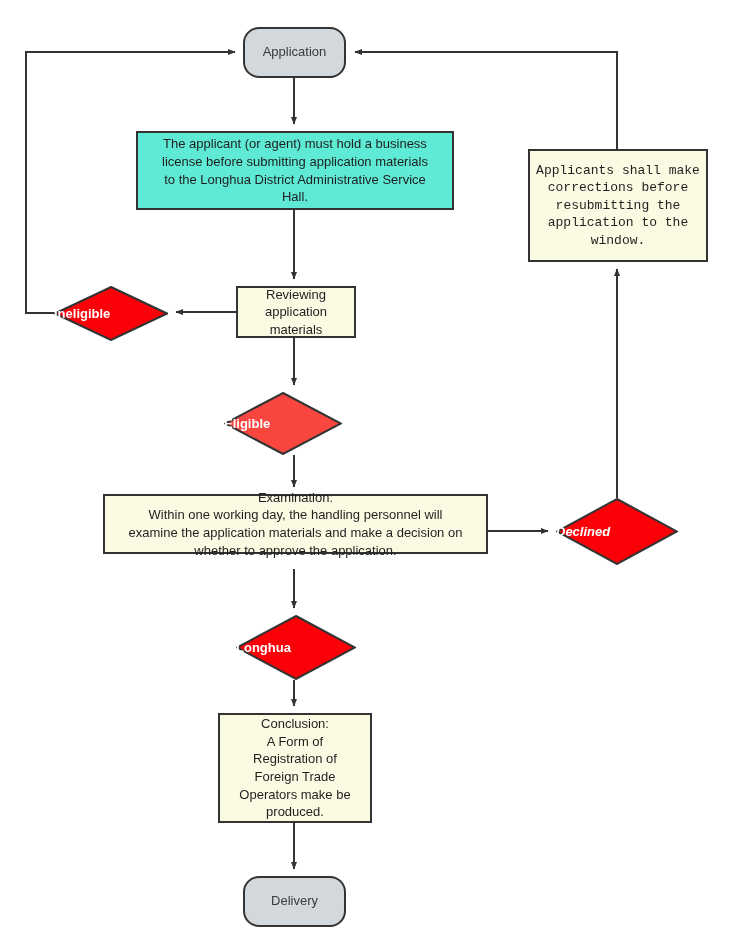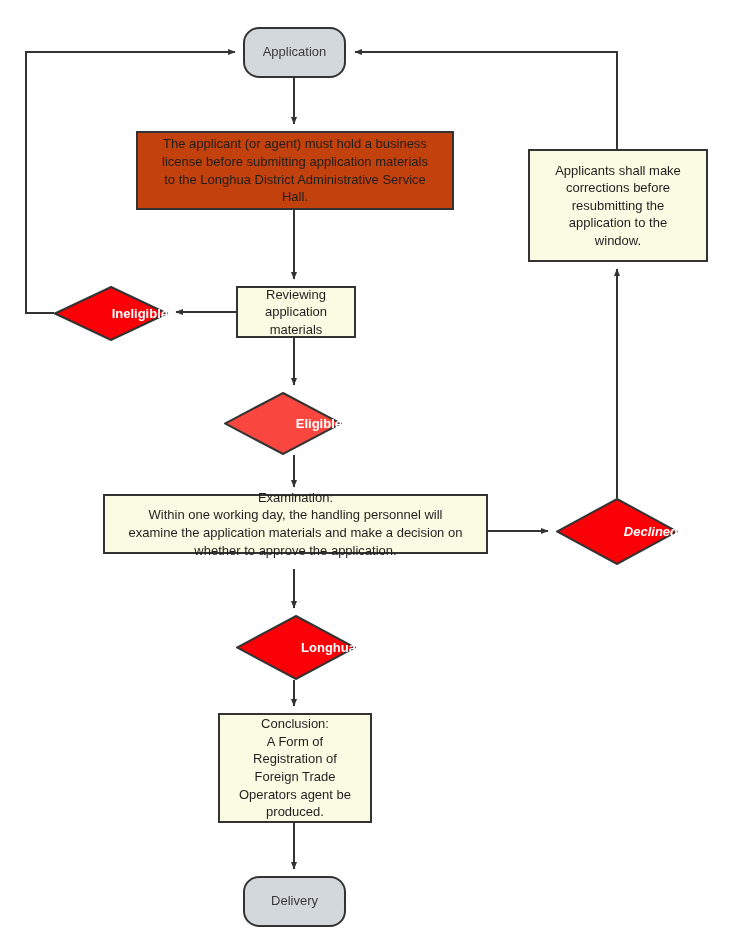--- a/index.html
+++ b/index.html
@@ -47,21 +47,21 @@
     border: 2px solid #333333;
     font-size: 13px;
     line-height: 1.35;
     padding: 4px 6px;
     white-space: pre-line;
   }
   .node-decision {
     position: absolute;
     display: flex;
     align-items: center;
-    justify-content: flex-end;
+    justify-content: flex-start;
   }
   .node-decision .dia-label {
     position: relative;
     z-index: 2;
     font-size: 13px;
     font-weight: bold;
     color: #ffffff;
     text-align: center;
     pointer-events: none;
   }
@@ -91,21 +91,21 @@
         <path d="M 488,531 L 548,531" fill="none" stroke="#333333" stroke-width="2" marker-end="url(#arrowhead)"></path>
         <path d="M 617,498 L 617,269" fill="none" stroke="#333333" stroke-width="2" marker-end="url(#arrowhead)"></path>
         <path d="M 617,149 L 617,52 L 355,52" fill="none" stroke="#333333" stroke-width="2" marker-end="url(#arrowhead)"></path>
         <path d="M 294,569 L 294,608" fill="none" stroke="#333333" stroke-width="2" marker-end="url(#arrowhead)"></path>
         <path d="M 294,680 L 294,706" fill="none" stroke="#333333" stroke-width="2" marker-end="url(#arrowhead)"></path>
         <path d="M 294,823 L 294,869" fill="none" stroke="#333333" stroke-width="2" marker-end="url(#arrowhead)"></path>
       </g>
   </svg>
   <div id="node-layer">
       <div class="node node-terminal" style="left: 243px; top: 27px; width: 103px; height: 51px; background: rgb(211, 216, 220);">Application</div>
-      <div class="node node-process" style="left: 136px; top: 131px; width: 318px; height: 79px; background: #c2410c;">The applicant (or agent) must hold a business
+      <div class="node node-process" style="left: 136px; top: 131px; width: 318px; height: 79px; background: #5eead4;">The applicant (or agent) must hold a business
 license before submitting application materials
 to the Longhua District Administrative Service
 Hall.</div>
       <div class="node node-process" style="left: 236px; top: 286px; width: 120px; height: 52px; background: rgb(251, 251, 227);">Reviewing
 application
 materials</div>
       <div class="node-decision" style="left: 54px; top: 286px; width: 114px; height: 55px;">
         <svg width="114" height="55" viewBox="0 0 114 55">
           <polygon points="57,1 113,27.5 57,54 1,27.5" fill="#fb0007" stroke="#333333" stroke-width="2" stroke-linejoin="miter"></polygon>
         </svg>
@@ -120,32 +120,32 @@
       <div class="node node-process" style="left: 103px; top: 494px; width: 385px; height: 60px; background: rgb(251, 251, 227);">Examination:
 Within one working day, the handling personnel will
 examine the application materials and make a decision on
 whether to approve the application.</div>
       <div class="node-decision" style="left: 556px; top: 498px; width: 122px; height: 67px; font-style: italic;">
         <svg width="122" height="67" viewBox="0 0 122 67">
           <polygon points="61,1 121,33.5 61,66 1,33.5" fill="#fb0007" stroke="#333333" stroke-width="2" stroke-linejoin="miter"></polygon>
         </svg>
         <span class="dia-label">Declined</span>
       </div>
-      <div class="node node-process" style="left: 528px; top: 149px; width: 180px; height: 113px; background: rgb(251, 251, 227);">Applicants shall make
+      <div class="node node-process" style="left: 528px; top: 149px; width: 180px; height: 113px; background: rgb(251, 251, 227); font-family: Liberation Mono, monospace;">Applicants shall make
 corrections before
 resubmitting the
 application to the
 window.</div>
       <div class="node-decision" style="left: 236px; top: 615px; width: 120px; height: 65px;">
         <svg width="120" height="65" viewBox="0 0 120 65">
           <polygon points="60,1 119,32.5 60,64 1,32.5" fill="#fb0007" stroke="#333333" stroke-width="2" stroke-linejoin="miter"></polygon>
         </svg>
         <span class="dia-label">Longhua</span>
       </div>
       <div class="node node-process" style="left: 218px; top: 713px; width: 154px; height: 110px; background: rgb(251, 251, 227);">Conclusion:
 A Form of
 Registration of
 Foreign Trade
-Operators agent be
+Operators make be
 produced.</div>
       <div class="node node-terminal" style="left: 243px; top: 876px; width: 103px; height: 51px; background: rgb(211, 216, 220);">Delivery</div>
     </div>
 </div>
 
 </body></html>

